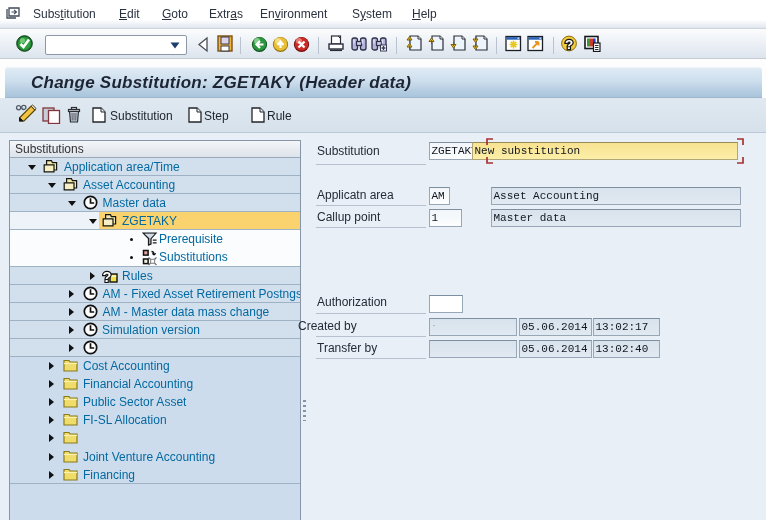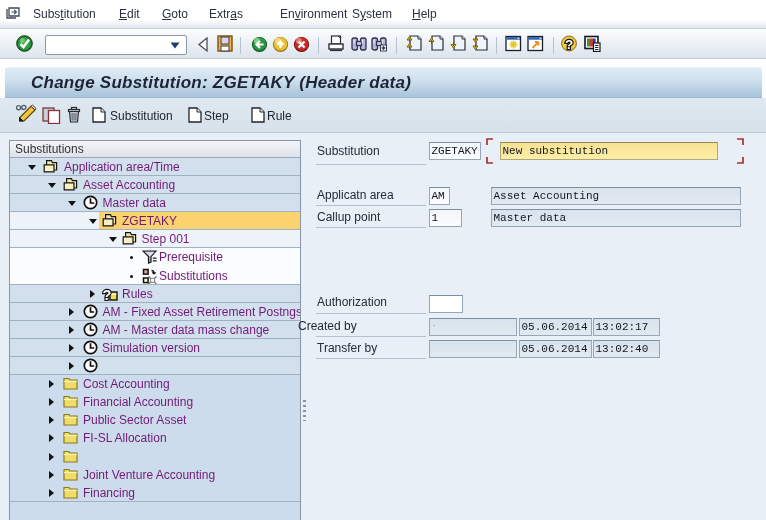--- a/index.html
+++ b/index.html
@@ -18,21 +18,21 @@
 .titletext{position:absolute;left:26px;top:5px;font-size:17px;font-weight:bold;
  font-style:italic;color:#1d2433;letter-spacing:0.25px}
 .apptb{left:0;top:98px;width:766px;height:35px;
  background:linear-gradient(#e0e9f1,#d6e1eb);border-bottom:1px solid #bcc8d4}
 .abtn{position:absolute;top:109px;font-size:12px;color:#21262e;white-space:nowrap}
 .panel{left:9px;top:140px;width:292px;height:380px;background:#cddcec;
  border:1px solid #8696a8;border-bottom:none}
 .phead{height:17px;background:linear-gradient(#f4f6f9,#dde3ea);
  border-bottom:1px solid #9aa8b8;font-size:12px;color:#333;
  padding:1px 0 0 5px;line-height:15px}
-.trow{position:relative;width:100%;font-size:12px;color:#701a75;overflow:hidden}
+.trow{position:relative;width:100%;font-size:12px;color:#0369a1;overflow:hidden}
 .tri-d{position:absolute;width:0;height:0;border-left:4px solid transparent;
  border-right:4px solid transparent;border-top:5px solid #111;top:7px}
 .tri-r{position:absolute;width:0;height:0;border-top:4px solid transparent;
  border-bottom:4px solid transparent;border-left:5px solid #111;top:5px}
 .bull{position:absolute;width:3px;height:3px;background:#111;border-radius:50%;top:8px}
 .ttext{position:absolute;top:2px;white-space:nowrap}
 .flabel{position:absolute;font-size:12px;color:#242b36;white-space:nowrap}
 .fuline{position:absolute;left:316px;width:110px;height:1px;background:#b6c1cd}
 .fld{position:absolute;height:18px;font-size:11px;line-height:15px;
  font-family:"Liberation Mono",monospace;color:#10161f;
@@ -46,21 +46,21 @@
 <div class="abs menubar">
 <svg class="abs" style="left:6px;top:7px" width="14" height="12" viewBox="0 0 14 12">
       <path d="M1 2 L1 11 L10 11" fill="none" stroke="#3f4a5a" stroke-width="1.3"></path>
       <path d="M3 1 L13 1 L13 9 L3 9 Z" fill="#fff" stroke="#3f4a5a" stroke-width="1.3"></path>
       <path d="M5.5 5 L10 5 M8 2.8 L10.5 5 L8 7.2" fill="none" stroke="#3f4a5a" stroke-width="1.1"></path>
     </svg>
 <span class="mi" style="left:33px">Subs<u>t</u>itution</span>
 <span class="mi" style="left:119px"><u>E</u>dit</span>
 <span class="mi" style="left:162px"><u>G</u>oto</span>
 <span class="mi" style="left:209px">Extr<u>a</u>s</span>
-<span class="mi" style="left:280px">En<u>v</u>ironment</span>
+<span class="mi" style="left:260px">En<u>v</u>ironment</span>
 <span class="mi" style="left:352px">S<u>y</u>stem</span>
 <span class="mi" style="left:412px"><u>H</u>elp</span>
 </div>
 <div class="abs toolbar"></div>
 <svg class="abs" style="left:16px;top:35px" width="17" height="17" viewBox="0 0 17 17">
     <circle cx="8.5" cy="8.5" r="7.8" fill="#1d7c2c" stroke="#0c3a12" stroke-width="1"></circle>
     <circle cx="8.5" cy="8.5" r="6.2" fill="#2f9e3f"></circle>
     <circle cx="6.5" cy="5.5" r="2.6" fill="#7fd27f" opacity="0.8"></circle>
     <path d="M4.5 9 L7.5 12 L13 4.5" fill="none" stroke="#fff" stroke-width="2.6"></path>
   </svg>
@@ -233,28 +233,20 @@
     </div>
 <div class="trow" style="height:18.1px;background:#eef3fa;border-bottom:1px solid #9fb2c4;">
       <span class="tri-d" style="left:79px"></span>
       <span class="abs" style="left:89px;top:0;right:0;bottom:0;background:#fbd36e"></span>
       <svg class="abs" style="left:92px;top:1px" width="15" height="14" viewBox="0 0 15 14">
         <path d="M3.6 3.6 L3.6 1.6 L8.4 1.6 L9.4 3.6 L13.6 3.6 L13.6 11 L3.6 11 Z" fill="#f3e9ae" stroke="#15140e" stroke-width="1.2"></path>
         <path d="M1.2 5.8 L11 5.8 L11 12.8 L1.2 12.8 Z" fill="#f7f0c6" stroke="#15140e" stroke-width="1.2"></path>
       </svg>
       <span class="ttext" style="left:112px">ZGETAKY</span>
     </div>
-<div class="trow" style="height:18.1px;background:#eef3fa;border-bottom:1px solid #9fb2c4;">
-      <span class="tri-d" style="left:99px"></span>
-      <svg class="abs" style="left:112px;top:1px" width="15" height="14" viewBox="0 0 15 14">
-        <path d="M3.6 3.6 L3.6 1.6 L8.4 1.6 L9.4 3.6 L13.6 3.6 L13.6 11 L3.6 11 Z" fill="#f3e9ae" stroke="#15140e" stroke-width="1.2"></path>
-        <path d="M1.2 5.8 L11 5.8 L11 12.8 L1.2 12.8 Z" fill="#f7f0c6" stroke="#15140e" stroke-width="1.2"></path>
-      </svg>
-      <span class="ttext" style="left:131.5px">Step 001</span>
-    </div>
 <div class="trow" style="height:18.1px;background:#fafcfe;">
       <span class="bull" style="left:120px"></span>
       <svg class="abs" style="left:132px;top:2px" width="16" height="14" viewBox="0 0 16 14">
         <path d="M1 1 L14 1 L9 6.6 L9 12 L6.5 13 L6.5 6.6 Z" fill="#a4b6c8" stroke="#1a1a1a" stroke-width="1.2"></path>
         <path d="M3 2 L12.6 2 L8.3 6.4" fill="#d4dde8" stroke="none"></path>
         <path d="M10.8 8.2 L14.6 8.2 M10.8 10.8 L14.6 10.8" stroke="#1a1a1a" stroke-width="1.3"></path>
       </svg>
       <span class="ttext" style="left:149px">Prerequisite</span>
     </div>
 <div class="trow" style="height:18.1px;background:#fafcfe;border-bottom:1px solid #9fb2c4;">
@@ -361,21 +353,21 @@
       <svg class="abs" style="left:53px;top:2px" width="15" height="13" viewBox="0 0 15 13">
         <path d="M1 3 L1 1.5 L6 1.5 L7 3 L14 3 L14 12 L1 12 Z" fill="#f0dc6a" stroke="#8a7a1a" stroke-width="1.2"></path>
         <path d="M1 4.5 L14 4.5" stroke="#fbf2b0" stroke-width="1.2"></path>
       </svg>
       <span class="ttext" style="left:73px">Financing</span>
     </div>
 </div>
 <div class="abs" style="left:303px;top:400px;width:3px;height:21px;background:repeating-linear-gradient(#8494a4 0 2px, transparent 2px 5px)"></div>
 <span class="flabel" style="left:317px;top:144px">Substitution</span>
 <div class="fld " style="left:429px;top:142px;width:52px">ZGETAKY</div>
-<div class="fld fldy" style="left:500px;top:142px;width:218px">New substitution</div>
+<div class="fld fldy" style="left:472px;top:142px;width:266px">New substitution</div>
 <div class="fuline" style="top:164px"></div>
 <svg class="abs" style="left:486px;top:138px" width="8" height="26" viewBox="0 0 8 26">
     <path d="M7 1 L1 1 L1 7 M1 19 L1 25 L7 25" fill="none" stroke="#a63230" stroke-width="1.7"></path>
   </svg>
 <svg class="abs" style="left:736px;top:138px" width="8" height="26" viewBox="0 0 8 26">
     <path d="M1 1 L7 1 L7 7 M7 19 L7 25 L1 25" fill="none" stroke="#a63230" stroke-width="1.7"></path>
   </svg>
 <span class="flabel" style="left:317px;top:188px">Applicatn area</span>
 <div class="fld " style="left:429px;top:187px;width:21px">AM</div>
 <div class="fld fldg" style="left:491px;top:187px;width:250px">Asset Accounting</div>

